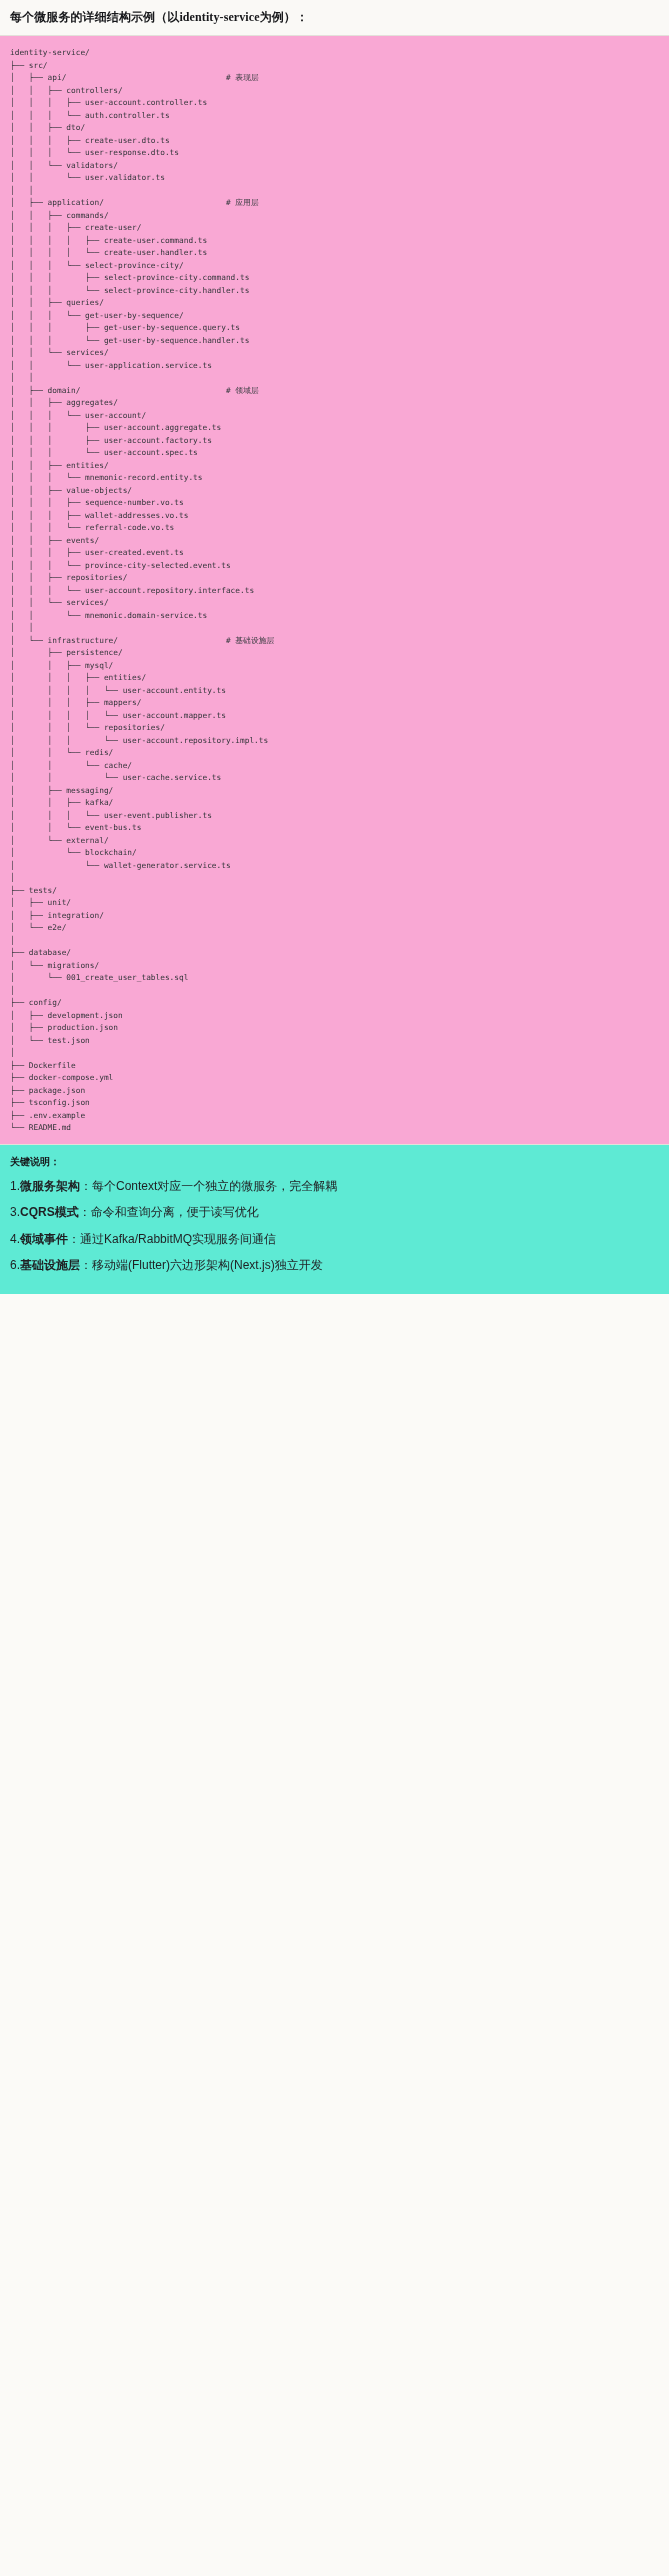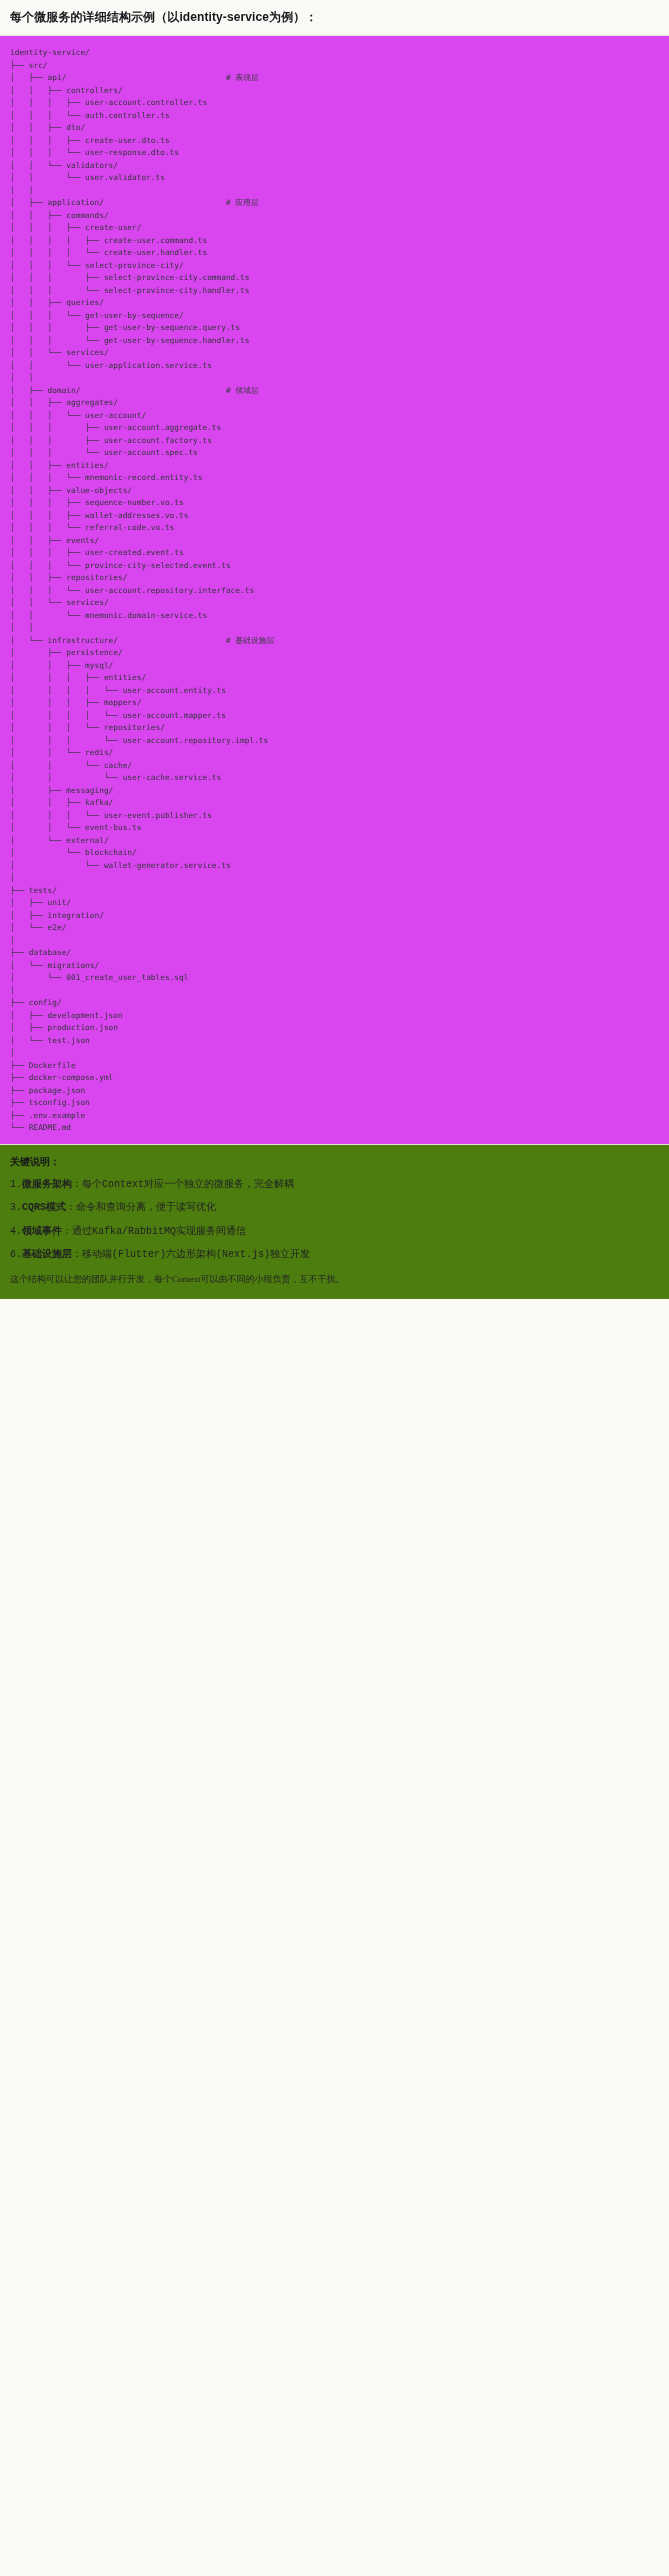--- a/index.html
+++ b/index.html
@@ -15,32 +15,32 @@
     -webkit-font-smoothing: antialiased;
   }
 
   
   .doc-header {
     padding: 8.8px 10px 10px 10px;
     background: #faf9f6;
     border-bottom: 0.6px solid #e3e1da;
   }
   .doc-title {
-    font-family: Liberation Sans, sans-serif;
+    font-family: Liberation Serif, serif;
     font-weight: bold;
     font-size: 12px;
     line-height: 1.35;
     letter-spacing: 0.1px;
     color: #16171a;
     margin: 0;
   }
 
   
   .tree-block {
-    background: #d946ef;
+    background: #f9a8d4;
     padding: 11.3px 10px 8.8px 10px;
     border-bottom: 0.6px solid #e3e1da;
   }
   .tree {
     font-family: "DejaVu Sans Mono", "Liberation Mono", monospace;
     font-size: 7.8px;
     line-height: 12.5px;
     color: #34363b;
     white-space: pre;
   }
@@ -51,32 +51,32 @@
   }
   .tree-path { display: inline; }
   .tree-comment {
     display: inline;
     color: #3a3c41;
   }
 
   
   .notes-block {
     padding: 10px 10px 12.5px 10px;
-    background: #4d7c0f;
+    background: #5eead4;
   }
   .notes-title {
     font-family: "Liberation Serif", "DejaVu Serif", serif;
     font-weight: bold;
     font-size: 10px;
     color: #16171a;
     margin: 0 0 8.8px 0;
   }
   .note-item {
-    font-family: Liberation Mono, monospace;
-    font-size: 10px;
+    font-family: Liberation Sans, sans-serif;
+    font-size: 12px;
     line-height: 1.5;
     color: #1f2023;
     margin: 0 0 8.1px 0;
   }
   .note-num { font-weight: normal; }
   .note-term { font-weight: bold; }
   .note-sep { font-weight: normal; }
   .note-desc { font-weight: normal; }
   .closing {
     font-family: "Liberation Serif", "DejaVu Serif", serif;
@@ -98,15 +98,14 @@
 </div>
 
 <div class="notes-block">
   <h2 class="notes-title">关键说明：</h2>
   <div id="notes-list">
       <p class="note-item"><span class="note-num">1.</span><span class="note-term">微服务架构</span><span class="note-sep">：</span><span class="note-desc">每个Context对应一个独立的微服务，完全解耦</span></p>
       <p class="note-item"><span class="note-num">3.</span><span class="note-term">CQRS模式</span><span class="note-sep">：</span><span class="note-desc">命令和查询分离，便于读写优化</span></p>
       <p class="note-item"><span class="note-num">4.</span><span class="note-term">领域事件</span><span class="note-sep">：</span><span class="note-desc">通过Kafka/RabbitMQ实现服务间通信</span></p>
       <p class="note-item"><span class="note-num">6.</span><span class="note-term">基础设施层</span><span class="note-sep">：</span><span class="note-desc">移动端(Flutter)六边形架构(Next.js)独立开发</span></p>
     </div>
-  <p class="closing">这个结构可以让您的团队并行开发，每个Context可以由不同的小组负责，互不干扰。</p>
 </div>
 
 
 </body></html>

